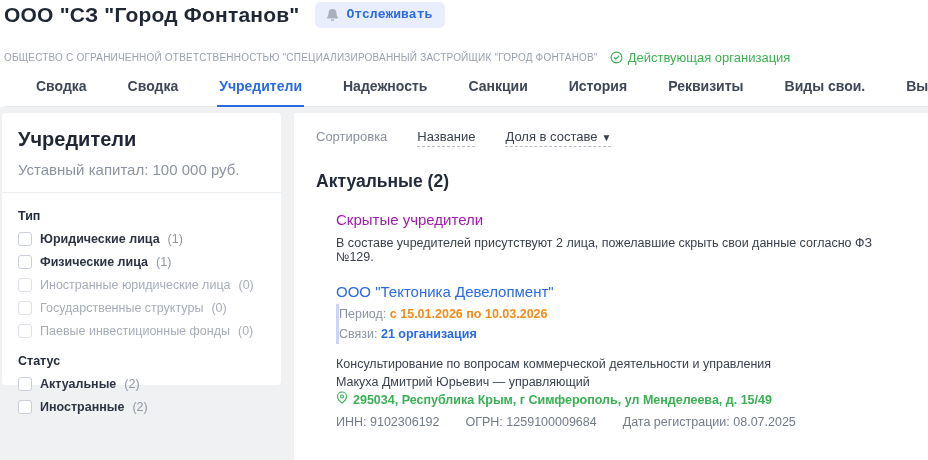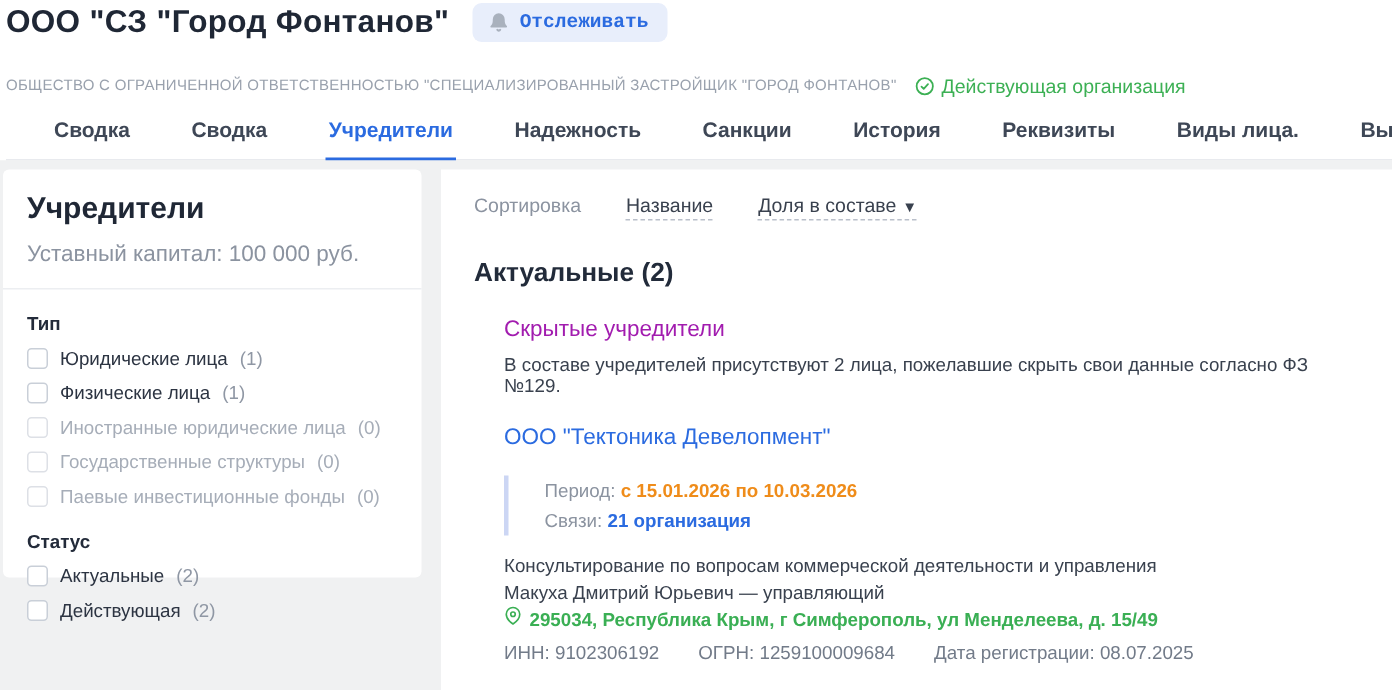--- a/index.html
+++ b/index.html
@@ -38,42 +38,42 @@
   .body { flex: 1; display: flex; gap: 13px; padding: 6px 0 0 2px; background: #f0f1f2; overflow: hidden; }
 
   
   .sidebar-card { width: 279px; flex: none; background: #fff; border-radius: 4px; padding: 15px 16px; height: 272px; }
   .sidebar-title { font-size: 20px; font-weight: bold; color: #1f2735; margin: 0; }
   .capital { font-size: 15px; color: #8b93a0; margin-top: 10px; }
   .divider { border-top: 1px solid #eceef1; margin: 14px -16px 0; }
   .filter-title { font-size: 12.5px; font-weight: bold; color: #232b3a; margin-top: 16px; }
   .check-item { display: flex; align-items: center; gap: 8px; margin-top: 9px; font-size: 12.5px; cursor: pointer; }
   .checkbox { width: 14px; height: 14px; border: 1px solid #c9cfd8; border-radius: 3px; background: #fff; flex: none; }
-  .check-item .lbl { color: #2c3442; font-weight: 400; }
+  .check-item .lbl { color: #2c3442; font-weight: 700; }
   .check-item .cnt { color: #8f97a4; }
   .check-item.disabled .lbl { color: #a6adb8; font-weight: 400; }
   .check-item.disabled .cnt { color: #a6adb8; }
   .check-item.disabled .checkbox { border-color: #dde0e6; }
 
   
   .main-card { flex: 1; background: #fff; padding: 16px 20px 0 22px; overflow: hidden; }
   .sort-row { display: flex; align-items: flex-start; gap: 30px; font-size: 13px; }
   .sort-label { color: #8b93a0; }
   .sort-link { color: #39414e; border-bottom: 1px dashed #b9bfca; padding-bottom: 2px; cursor: pointer; }
   .sort-caret { font-size: 10px; color: #39414e; margin-left: 4px; }
 
   .section-h { font-size: 17.5px; font-weight: bold; color: #222b3a; margin: 24px 0 0; }
   .hidden-block { margin: 19px 0 0 20px; }
   .hidden-title { font-size: 15px; color: #a21caf; }
   .hidden-text { font-size: 12.5px; color: #39414e; margin-top: 8px; }
 
   .entry { margin: 19px 0 0 20px; }
   .entry-name-row { display: flex; align-items: center; gap: 8px; }
   .entry-name { font-size: 15px; font-weight: 500; color: #2b6be0; cursor: pointer; text-decoration: none; }
-  .period-block { border-left: 3px solid #ccd6f4; padding-left: 24px; margin-top: 17px; }
+  .period-block { border-left: 3px solid #ccd6f4; padding-left: 0; margin-top: 4px; }
   .meta-line { font-size: 12.5px; line-height: 20px; }
   .meta-label { color: #8b93a0; }
   .orange { color: #ef8c1a; font-weight: 600; }
   .blue-link { color: #2b6be0; font-weight: 600; cursor: pointer; }
   .entry-details { margin-top: 11px; font-size: 12.5px; color: #39414e; }
   .entry-details .line { line-height: 18px; }
   .address { display: inline-flex; align-items: center; gap: 5px; color: #3aaf54; font-weight: 600; line-height: 18px; cursor: pointer; }
   .ids-row { display: flex; gap: 26px; font-size: 12.5px; color: #727b89; margin-top: 4px; line-height: 18px; }
 </style>
 </head>
@@ -122,21 +122,21 @@
       <div class="tab">
           <span>Санкции</span>
         </div>
       <div class="tab">
           <span>История</span>
         </div>
       <div class="tab">
           <span>Реквизиты</span>
         </div>
       <div class="tab">
-          <span>Виды лица.</span>
+          <span>Виды свои.</span>
         </div>
       <div class="tab">
           <span>Выписка из ЕГРЮЛ</span>
         </div>
 
     </div>
   </div>
 
   <div class="body">
 
@@ -173,21 +173,21 @@
       </div>
 
       <div class="filter-title">Статус</div>
       <div class="check-item">
         <span class="checkbox"></span>
         <span class="lbl">Актуальные</span>
         <span class="cnt">(2)</span>
       </div>
       <div class="check-item">
         <span class="checkbox"></span>
-        <span class="lbl">Действующая</span>
+        <span class="lbl">Иностранные</span>
         <span class="cnt">(2)</span>
       </div>
     </div>
 
     <div class="main-card">
 
       <div class="sort-row">
         <span class="sort-label">Сортировка</span>
         <span class="sort-link">Название</span>
         <span class="sort-link"><span>Доля в составе</span><span class="sort-caret">▼</span></span>

